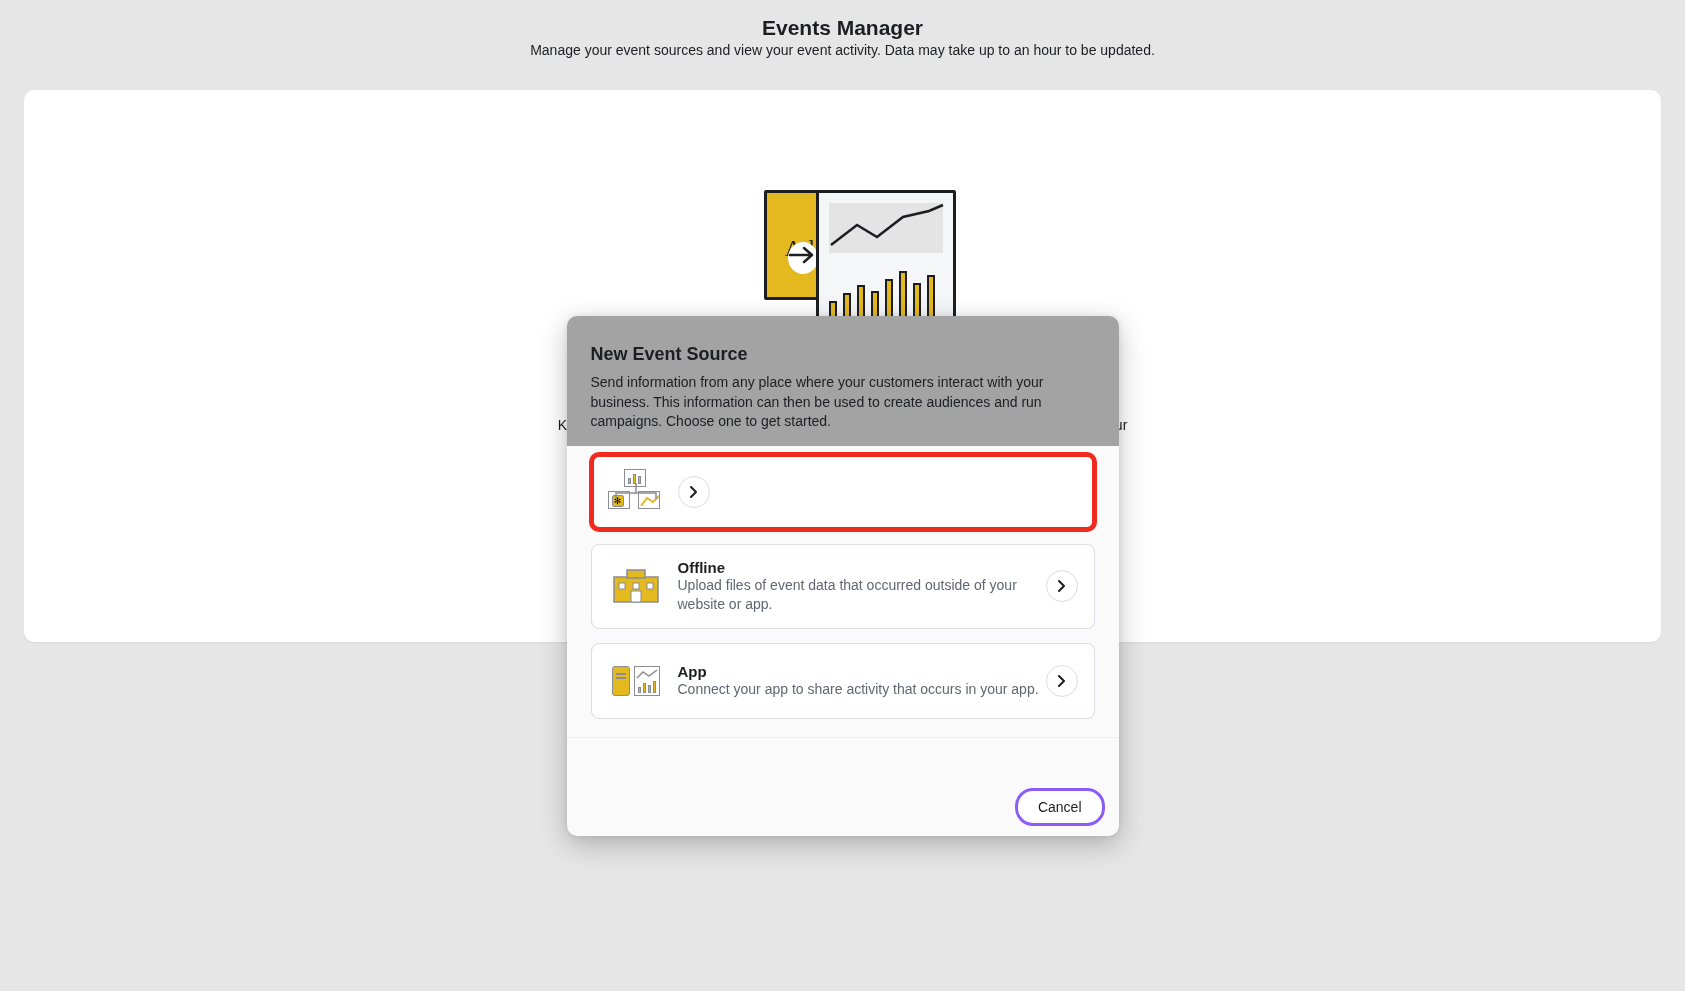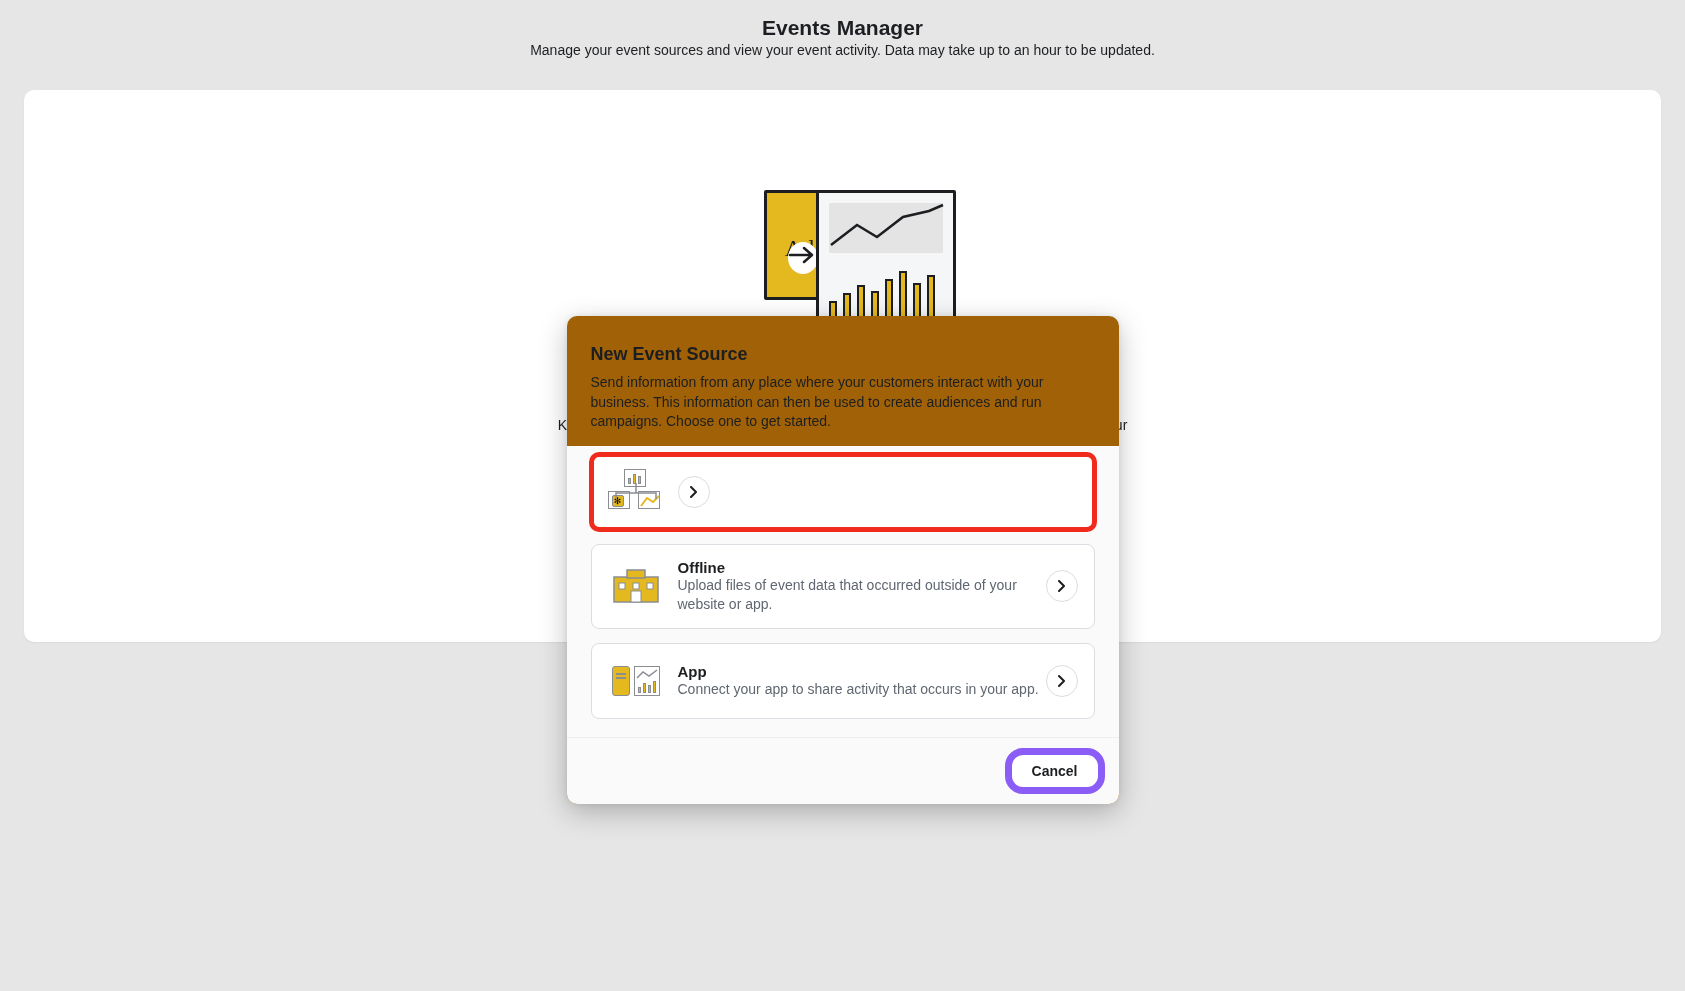--- a/index.html
+++ b/index.html
@@ -72,21 +72,21 @@
     font-size:14px; color:#1c1e21; line-height:1.4;
   }
 
   
   .modal {
     position:absolute;
     top: 316px;
     left: 50%;
     transform: translateX(-50%);
     width: 552px;
-    background:#a16207;
+    background:#a3a3a3;
     border-radius:10px;
     box-shadow: 0 8px 28px rgba(0,0,0,0.25), 0 0 6px rgba(0,0,0,0.08);
     overflow:hidden;
   }
   .modal-head { padding: 28px 24px 14px 24px; }
   .modal-title { font-size:18px; font-weight:700; color:#1c1e21; margin-bottom:8px;}
   .modal-desc { font-size:14px; color:#1c1e21; line-height:1.4;}
 
   .options { padding: 8px 24px 18px 24px; background:#fafafa;}
   .option {
@@ -124,25 +124,26 @@
   }
 
   .modal-footer {
     background:#fafafa;
     border-top:1px solid #eee;
     padding:10px 14px;
     display:flex; justify-content:flex-end;
   }
   .btn-cancel {
     background:#fff;
-    border:7px solid #8b5cf6;
+    border:3px solid #8b5cf6;
     border-radius:18px;
     padding:8px 20px;
-    font-size:14px; font-weight:700; color:#1c1e21;
+    font-size:14px; font-weight:400; color:#1c1e21;
     cursor:pointer;
+    margin-top:40px;
   }
 
   
   .mini-chart { position:absolute; border:1.5px solid #8a8d91; background:#fff;}
   .mini-bar { position:absolute; bottom:2px; width:3px; background:#e4b91f; border:1px solid #8a8d91;}
   .phone { position:absolute; width:18px; height:30px; border:1.5px solid #8a8d91; border-radius:3px; background:#e4b91f;}
   .building { position:absolute; width:46px; height:34px; left:5px; top:6px;}
 </style>
 </head>
 <body>

